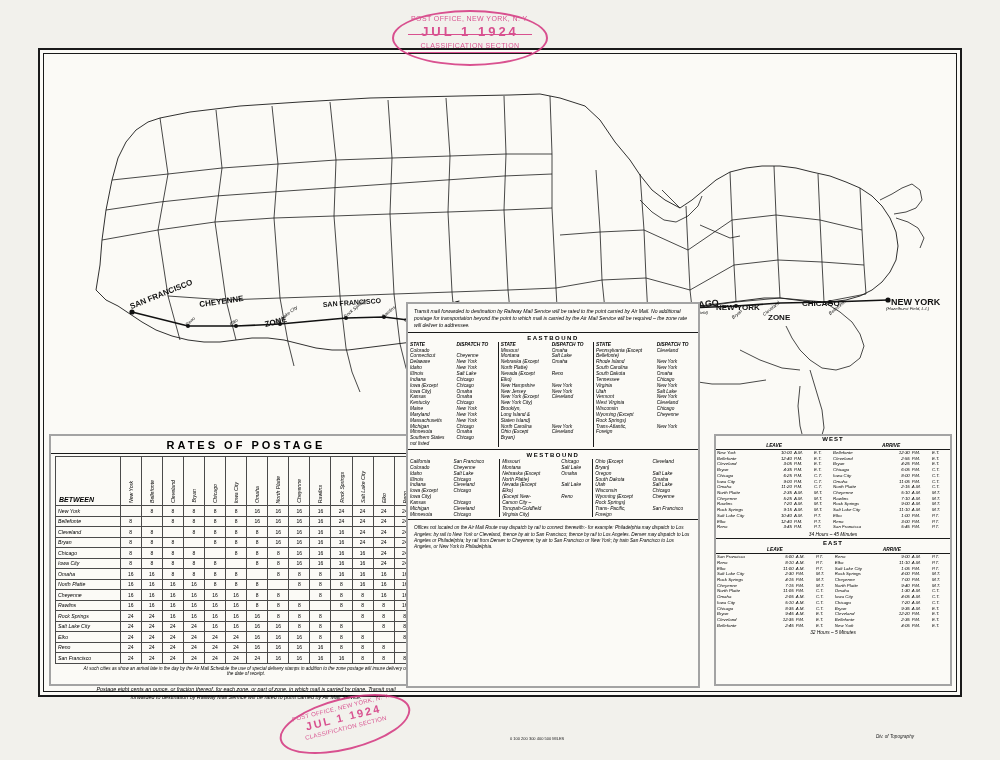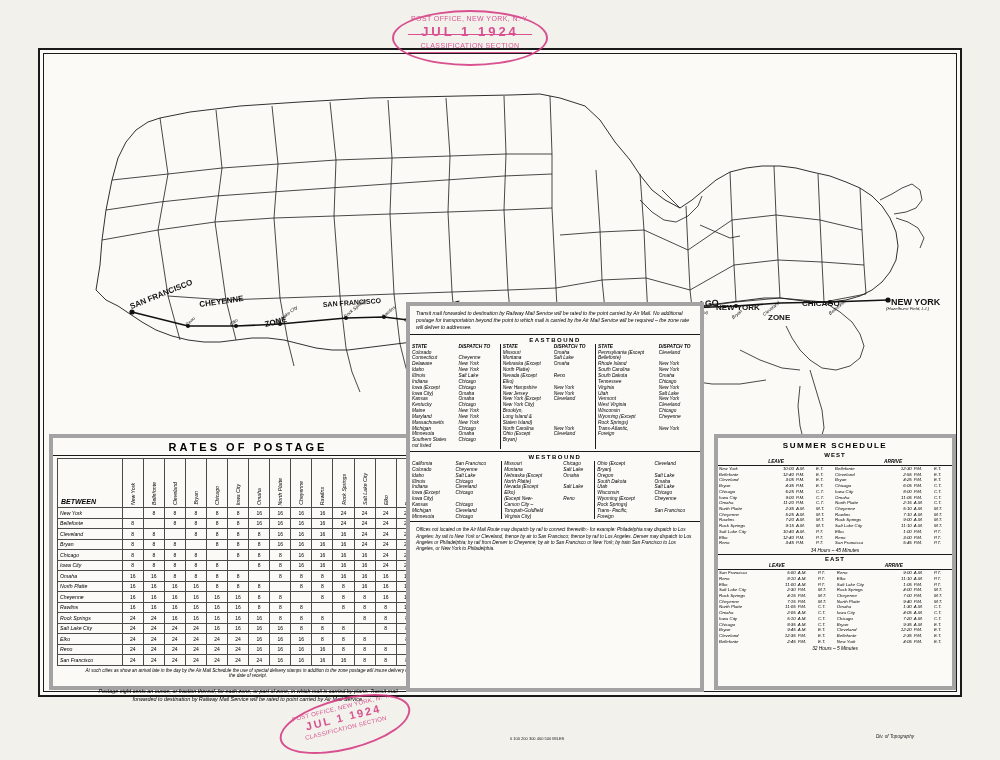--- a/index.html
+++ b/index.html
@@ -61,21 +61,21 @@
     color:#111;
     white-space:nowrap;
   }
   .stoplabel{
     position:absolute;color:#111;white-space:nowrap;
     font-family:"Liberation Sans", sans-serif;
   }
 
   
   .panel{
-    position:absolute;background:#fbfaf6;border:4px solid #a3a3a3;
+    position:absolute;background:#fbfaf6;border:2px solid #a3a3a3;
   }
   .panel-title{
     text-align:center;font-weight:bold;letter-spacing:2px;
     font-size:9px;padding:3px 0 2px;
   }
   
   #rates{left:47px;top:432px;width:390px;height:248px;}
   #rates .panel-title{font-size:11px;letter-spacing:3px;border-bottom:1px solid #1a1a1a;}
   table.grid{border-collapse:collapse;font-size:4.6px;}
   table.grid td,table.grid th{border:1px solid #4a4a4a;padding:0;text-align:center;}
@@ -862,21 +862,20 @@
               <td>Foreign</td>
               <td></td>
             </tr>
           </tbody>
       </table>
       <div class="hr"></div>
       <div class="foot">Offices not located on the Air Mail Route may dispatch by rail to connect therewith:- for example: Philadelphia may dispatch to Los Angeles: by rail to New York or Cleveland, thence by air to San Francisco; thence by rail to Los Angeles. Denver may dispatch to Los Angeles or Philadelphia; by rail from Denver to Cheyenne; by air to San Francisco or New York; by train San Francisco to Los Angeles, or New York to Philadelphia.</div>
     </div>
 
     <div class="panel" id="sched" style="left:674px;top:384px;width:234px;height:248px;">
-      <div class="panel-title">SUMMER SCHEDULE</div>
       <div class="subt">WEST</div>
       <table class="sch">
         <thead>
           <tr>
             <th colspan="4" class="ac dashl">LEAVE</th>
             <th colspan="4" class="ac dashl">ARRIVE</th>
           </tr>
         </thead>
         <tbody id="schWest">
             <tr>

